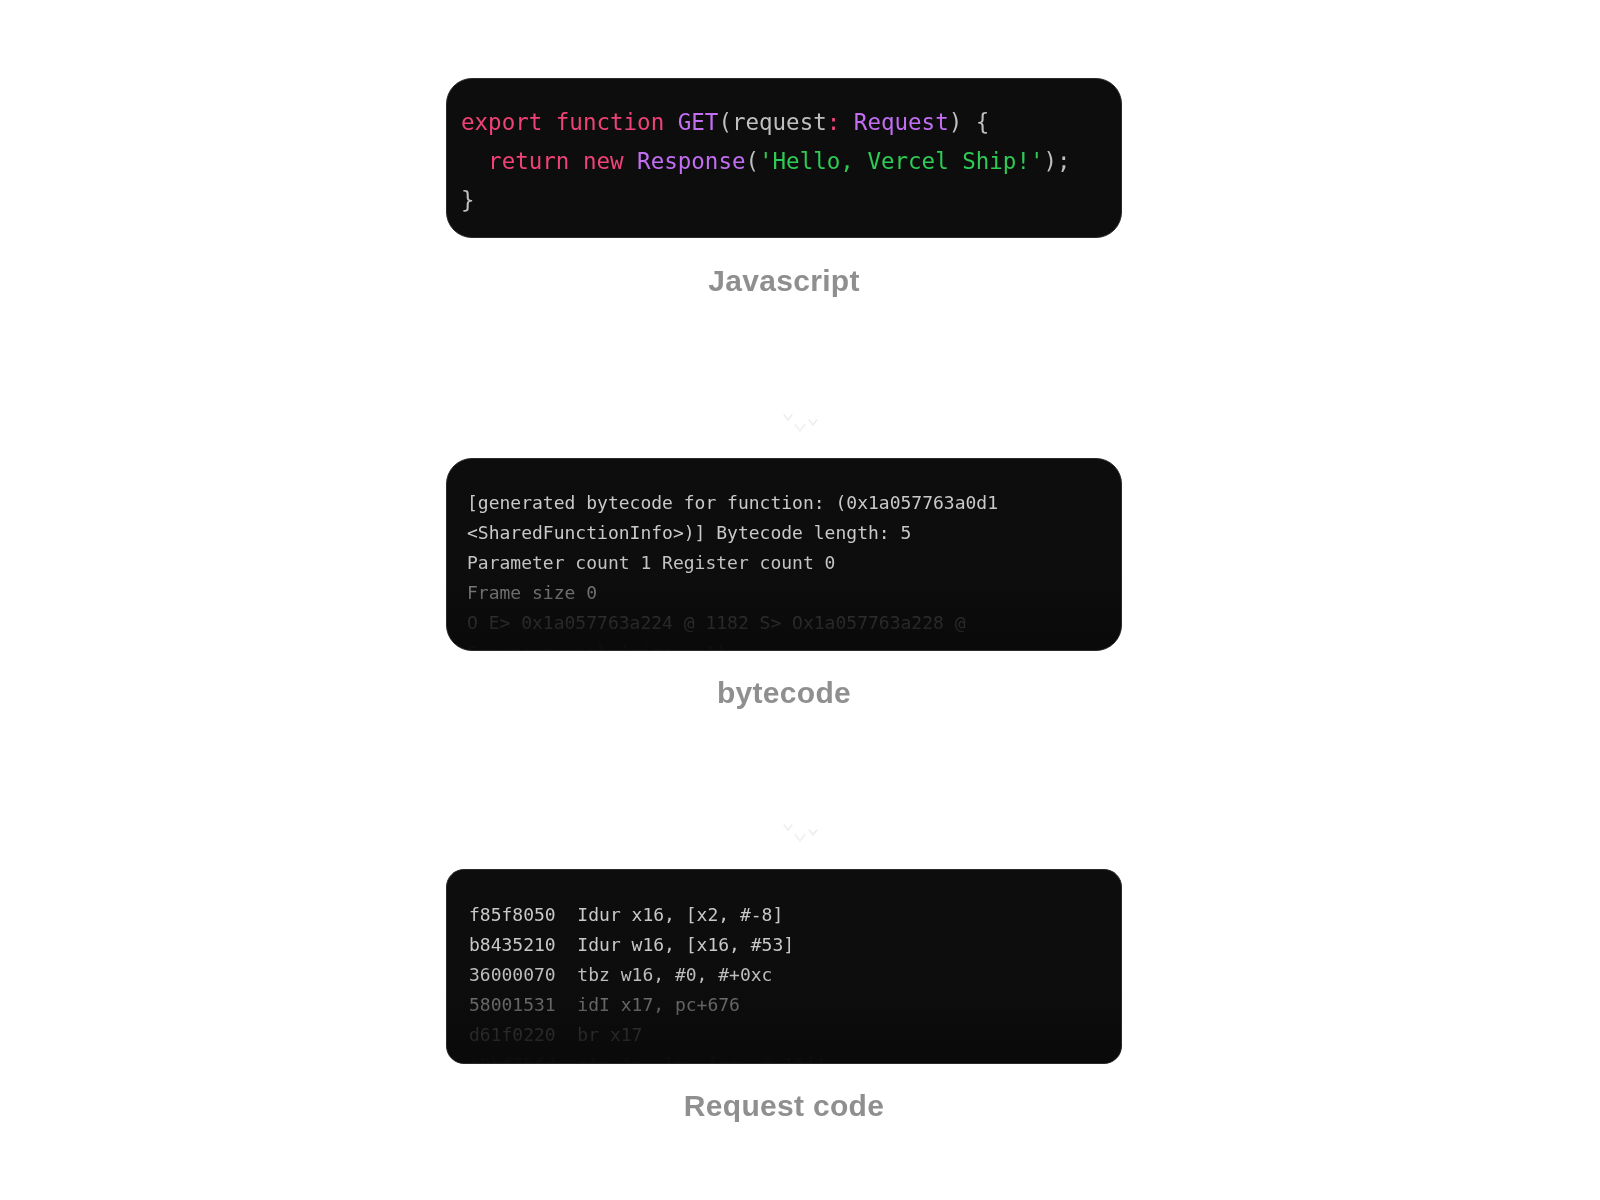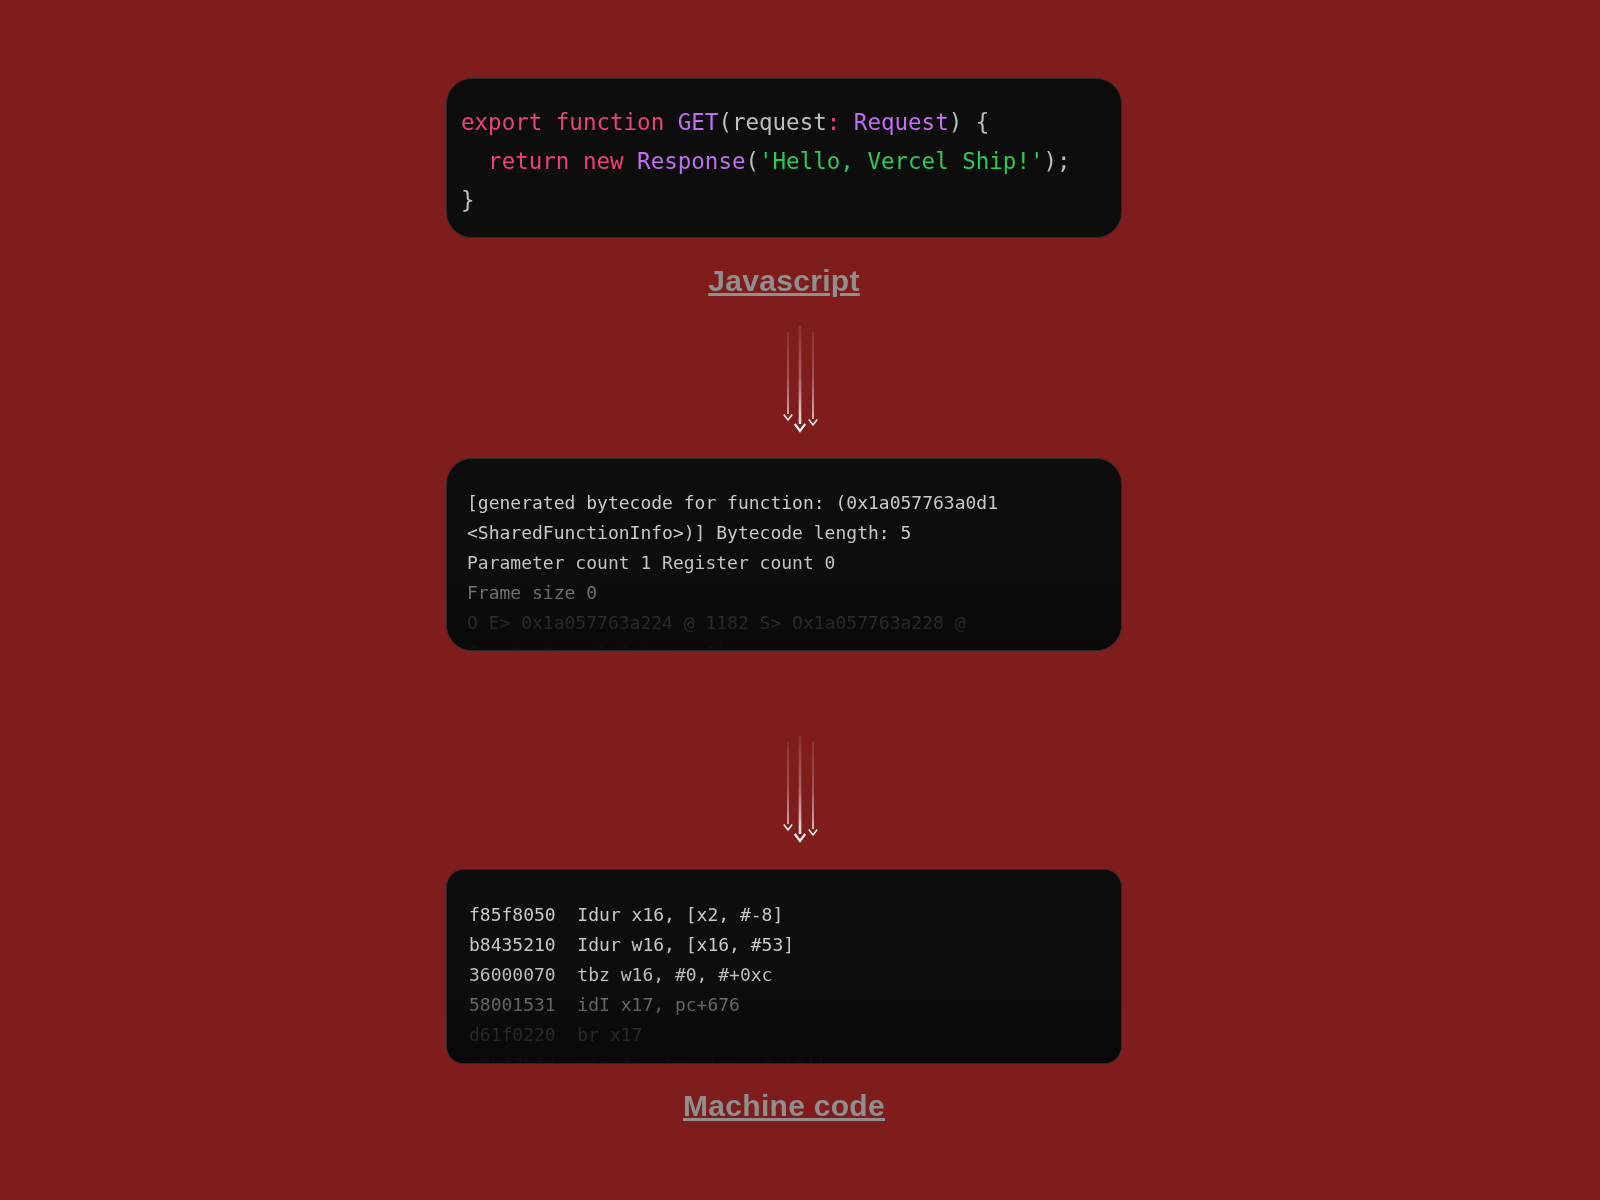--- a/index.html
+++ b/index.html
@@ -1,20 +1,20 @@
 <!DOCTYPE html>
 <html><head>
 <meta charset="utf-8">
 <style>
   html, body { margin: 0; padding: 0; background: #000000; }
   .stage {
     position: relative;
     width: 1600px;
     height: 1200px;
-    background: #7f1d1d;
+    background: #ffffff;
     overflow: hidden;
     font-family: "Liberation Sans", sans-serif;
   }
   .card {
     position: absolute;
     left: 446px;
     width: 676px;
     background: #0d0d0d;
     border: 1px solid #2a2a2a;
     border-radius: 26px;
@@ -43,21 +43,20 @@
 
   .stage-label {
     position: absolute;
     left: 446px;
     width: 676px;
     text-align: center;
     font-size: 30px;
     font-weight: 700;
     color: #8f8f8f;
     letter-spacing: 0.3px;
-    text-decoration: underline;
   }
   .label-js      { top: 264px;  }
   .label-byte    { top: 676px;  }
   .label-machine { top: 1089px; }
 
   .arrows { position: absolute; left: 775px; }
   .arrows-1 { top: 324px; }
   .arrows-2 { top: 734px; }
 </style>
 </head>
@@ -84,20 +83,21 @@
     <line x1="25" y1="2" x2="25" y2="100" stroke="url(#arrowGrad1)" stroke-width="2.6"></line>
     <path d="M19.8 100 L25 107 L30.2 100" fill="none" stroke="#f3f3f3" stroke-width="2.2"></path>
     <line x1="38" y1="8" x2="38" y2="95" stroke="url(#arrowGrad1)" stroke-width="1.6"></line>
     <path d="M33.8 95.5 L38 101 L42.2 95.5" fill="none" stroke="#ededed" stroke-width="1.6"></path>
   </svg>
 
   <div class="card card-byte">
     <div class="code code-mono"><div class="code-line" style="color: rgb(201, 201, 201);"><span>[generated bytecode for function: (0x1a057763a0d1</span></div><div class="code-line" style="color: rgb(201, 201, 201);"><span>&lt;SharedFunctionInfo&gt;)] Bytecode length: 5</span></div><div class="code-line" style="color: rgb(195, 195, 195);"><span>Parameter count 1 Register count 0</span></div><div class="code-line" style="color: rgb(138, 138, 138);"><span>Frame size 0</span></div><div class="code-line" style="color: rgb(78, 78, 78);"><span>O E&gt; 0x1a057763a224 @ 1182 S&gt; Ox1a057763a228 @</span></div><div class="code-line" style="color: rgb(43, 43, 43);"><span>Constant pool (size = 1)</span></div></div>
     <div class="fade"></div>
   </div>
+  <div class="stage-label label-byte">bytecode</div>
 
   <svg class="arrows arrows-2" width="50" height="118" viewBox="0 0 50 118">
     <defs>
       <linearGradient id="arrowGrad2" gradientUnits="userSpaceOnUse" x1="0" y1="0" x2="0" y2="110">
         <stop offset="0" stop-color="#ffffff" stop-opacity="0.08"></stop>
         <stop offset="0.5" stop-color="#ffffff" stop-opacity="0.32"></stop>
         <stop offset="0.85" stop-color="#ffffff" stop-opacity="0.8"></stop>
         <stop offset="1" stop-color="#ffffff" stop-opacity="1"></stop>
       </linearGradient>
     </defs>
@@ -106,15 +106,15 @@
     <line x1="25" y1="2" x2="25" y2="100" stroke="url(#arrowGrad2)" stroke-width="2.6"></line>
     <path d="M19.8 100 L25 107 L30.2 100" fill="none" stroke="#f3f3f3" stroke-width="2.2"></path>
     <line x1="38" y1="8" x2="38" y2="95" stroke="url(#arrowGrad2)" stroke-width="1.6"></line>
     <path d="M33.8 95.5 L38 101 L42.2 95.5" fill="none" stroke="#ededed" stroke-width="1.6"></path>
   </svg>
 
   <div class="card card-machine">
     <div class="code code-mono code-mono-machine"><div class="code-line" style="color: rgb(201, 201, 201);"><span>f85f8050  Idur x16, [x2, #-8]</span></div><div class="code-line" style="color: rgb(201, 201, 201);"><span>b8435210  Idur w16, [x16, #53]</span></div><div class="code-line" style="color: rgb(189, 189, 189);"><span>36000070  tbz w16, #0, #+0xc</span></div><div class="code-line" style="color: rgb(125, 125, 125);"><span>58001531  idI x17, pc+676</span></div><div class="code-line" style="color: rgb(74, 74, 74);"><span>d61f0220  br x17</span></div><div class="code-line" style="color: rgb(36, 36, 36);"><span>a9bf7bfd  stp fp, lr, [sp, #-16]!</span></div></div>
     <div class="fade"></div>
   </div>
-  <div class="stage-label label-machine">Machine code</div>
+  <div class="stage-label label-machine">Request code</div>
 
 </div>
 
 </body></html>

